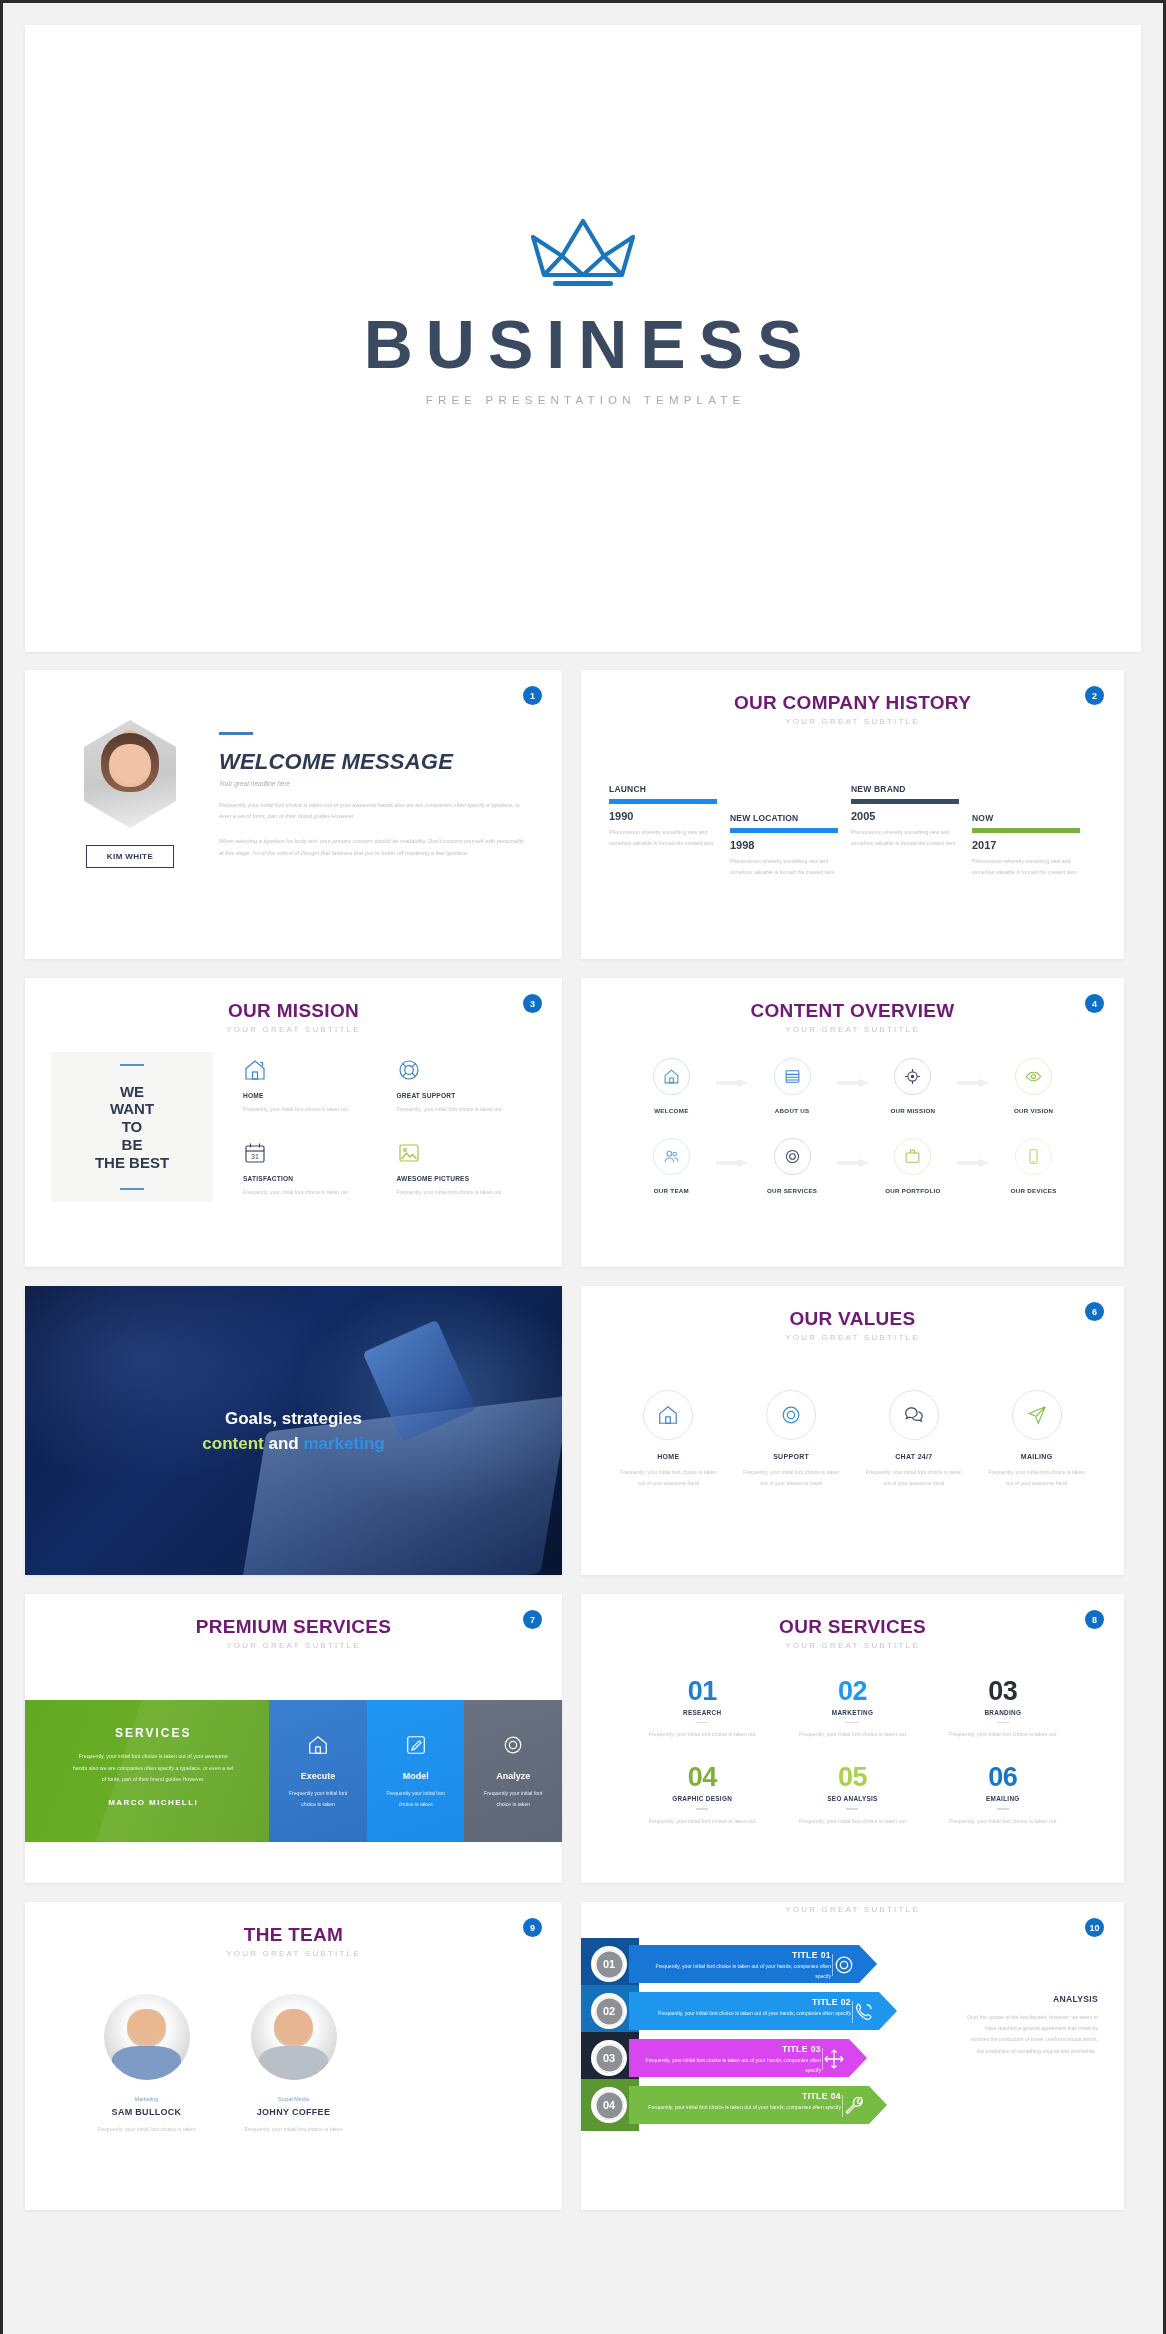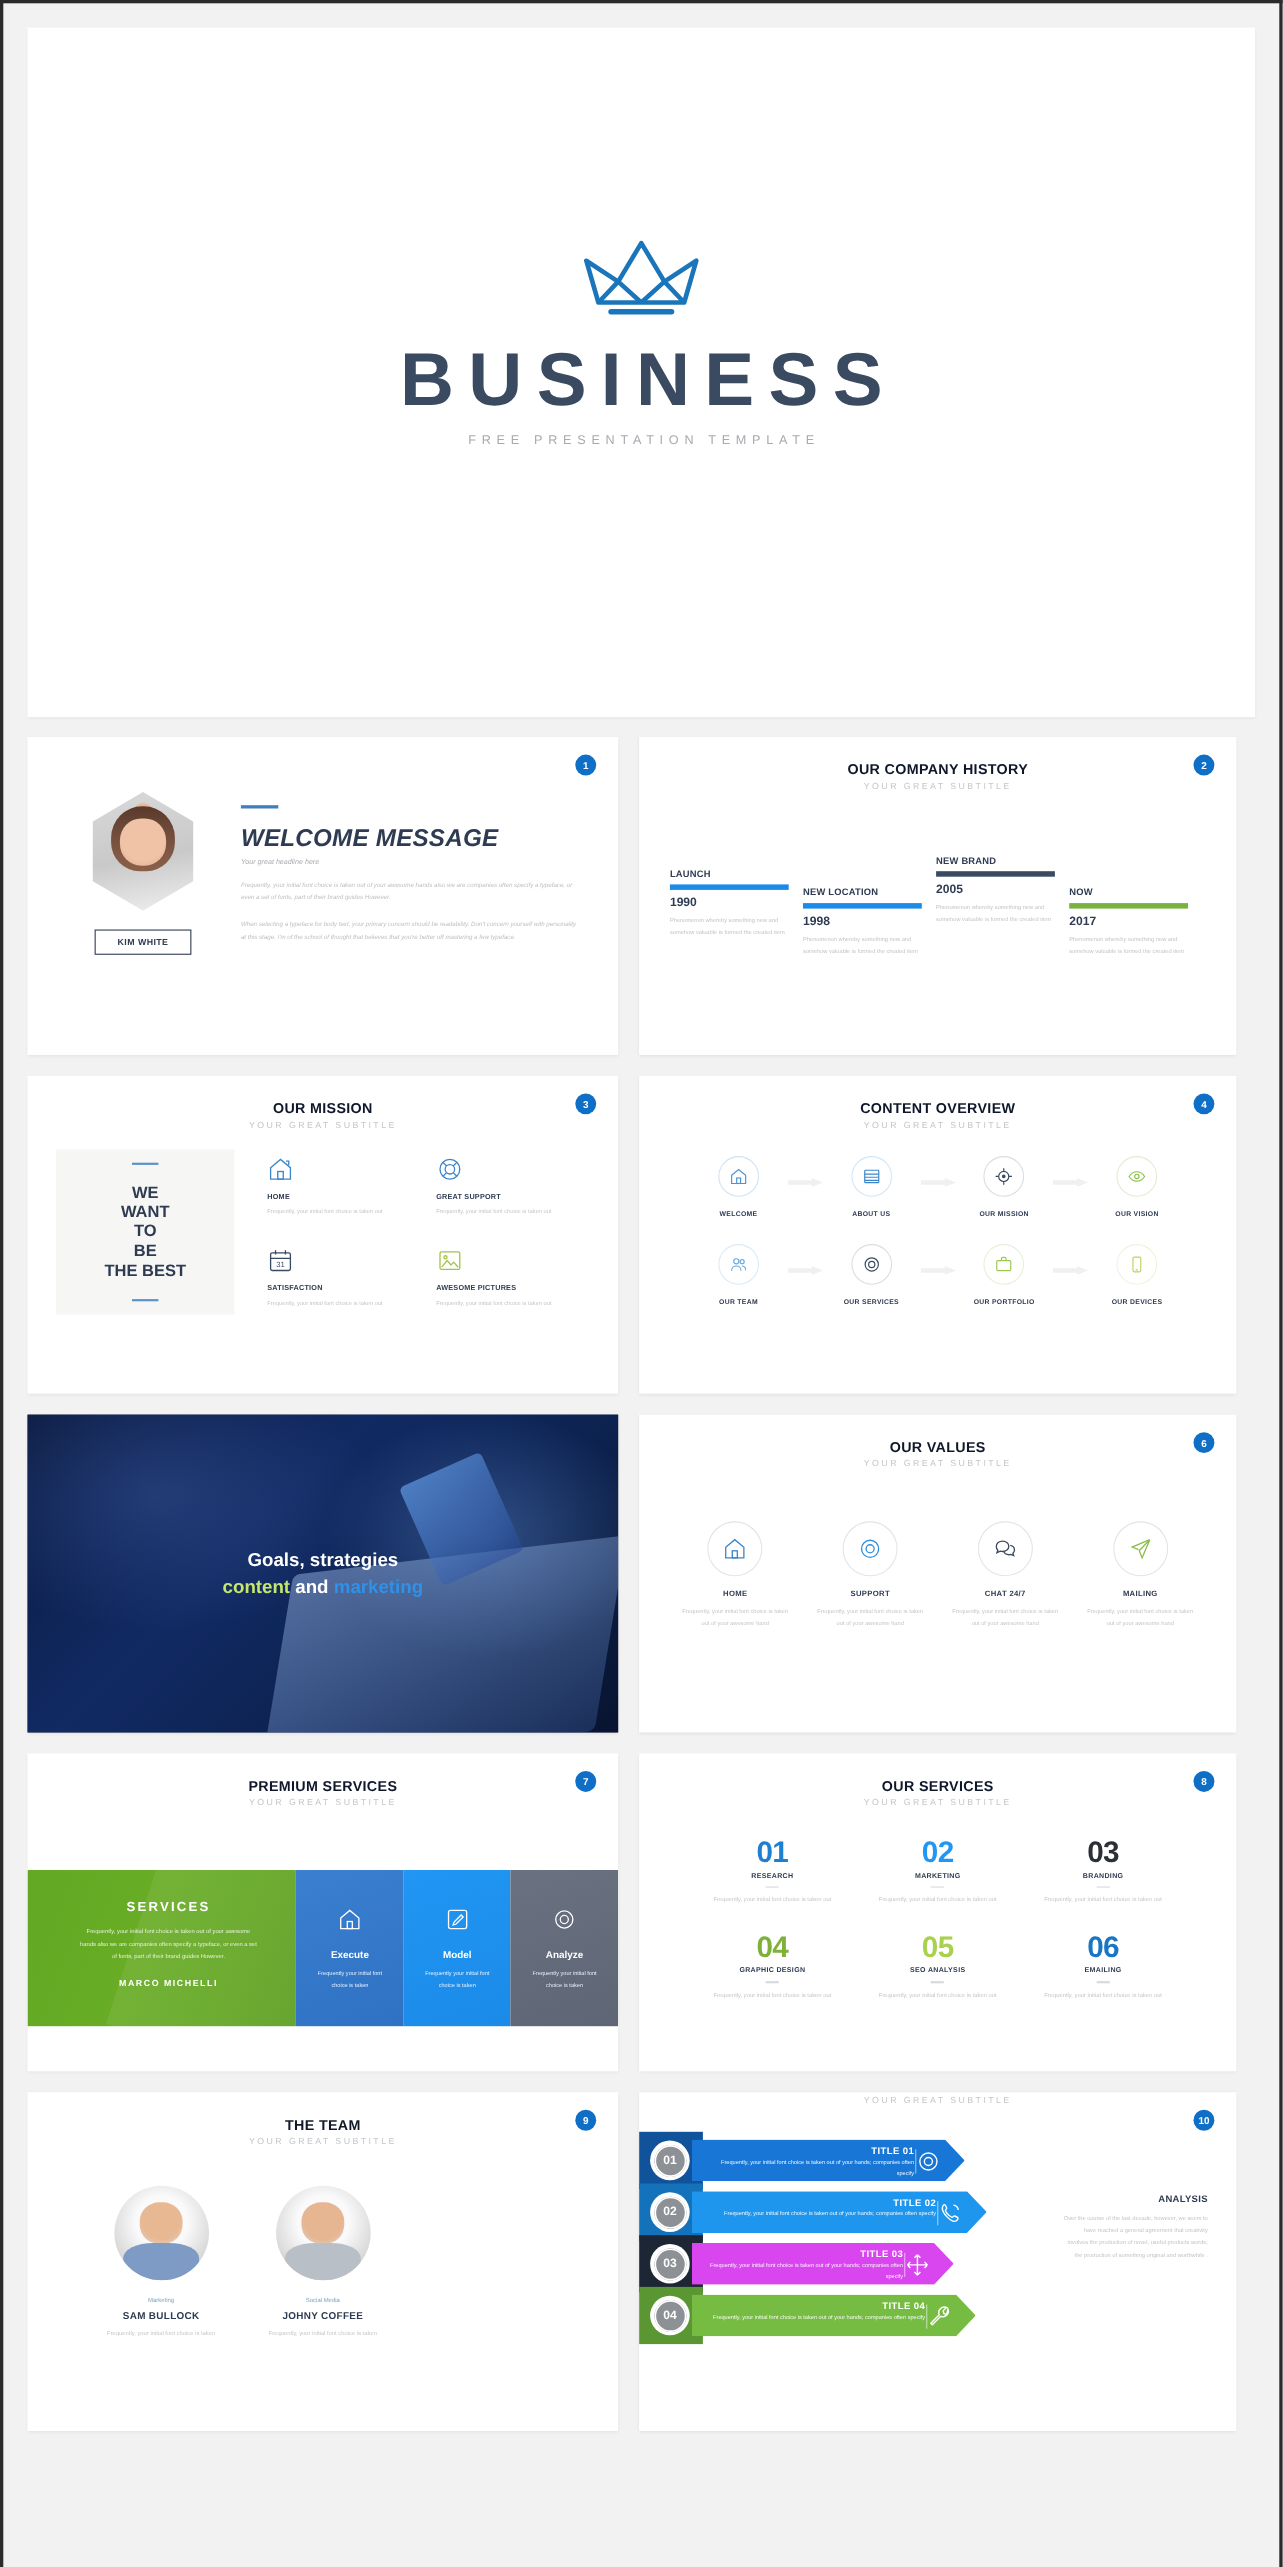--- a/index.html
+++ b/index.html
@@ -38,23 +38,23 @@
     border-radius: 50%;
     background: #0f6fc6;
     color: #fff;
     font-size: 9px;
     font-weight: bold;
     display: flex; align-items: center; justify-content: center;
     letter-spacing: 0;
   }
   .s-title {
     text-align: center;
-    color: #0f172a;
+    color: #701a75;
     font-weight: bold;
-    font-size: 13px;
+    font-size: 19px;
     letter-spacing: .3px;
     margin-top: 22px;
   }
   .s-sub {
     text-align: center;
     color: #c3c6cb;
     font-size: 8px;
     letter-spacing: 2.2px;
     margin-top: 3px;
   }
@@ -315,21 +315,21 @@
           <div class="wm-p">When selecting a typeface for body text, your primary concern should be readability. Don't concern yourself with personality at this stage. I'm of the school of thought that believes that you're better off mastering a few typeface.</div>
         </div>
       </div>
     </section>
 
     <section class="slide std col right">
       <div class="badge">2</div>
       <div class="s-title">OUR COMPANY HISTORY</div>
       <div class="s-sub">YOUR GREAT SUBTITLE</div>
       <div class="hist-wrap">
-        <div class="hist-item" style="left:0;top:38px">
+        <div class="hist-item" style="left:0;top:26px">
           <div class="hist-label">LAUNCH</div>
           <div class="hist-bar" id="hb0" style="background: rgb(27, 138, 232);"></div>
           <div class="hist-year">1990</div>
           <div class="hist-txt">Phenomenon whereby something new and somehow valuable is formed the created item</div>
         </div>
         <div class="hist-item" style="left:121px;top:55px">
           <div class="hist-label">NEW LOCATION</div>
           <div class="hist-bar" id="hb1" style="background: rgb(27, 138, 232);"></div>
           <div class="hist-year">1998</div>
           <div class="hist-txt">Phenomenon whereby something new and somehow valuable is formed the created item</div>

